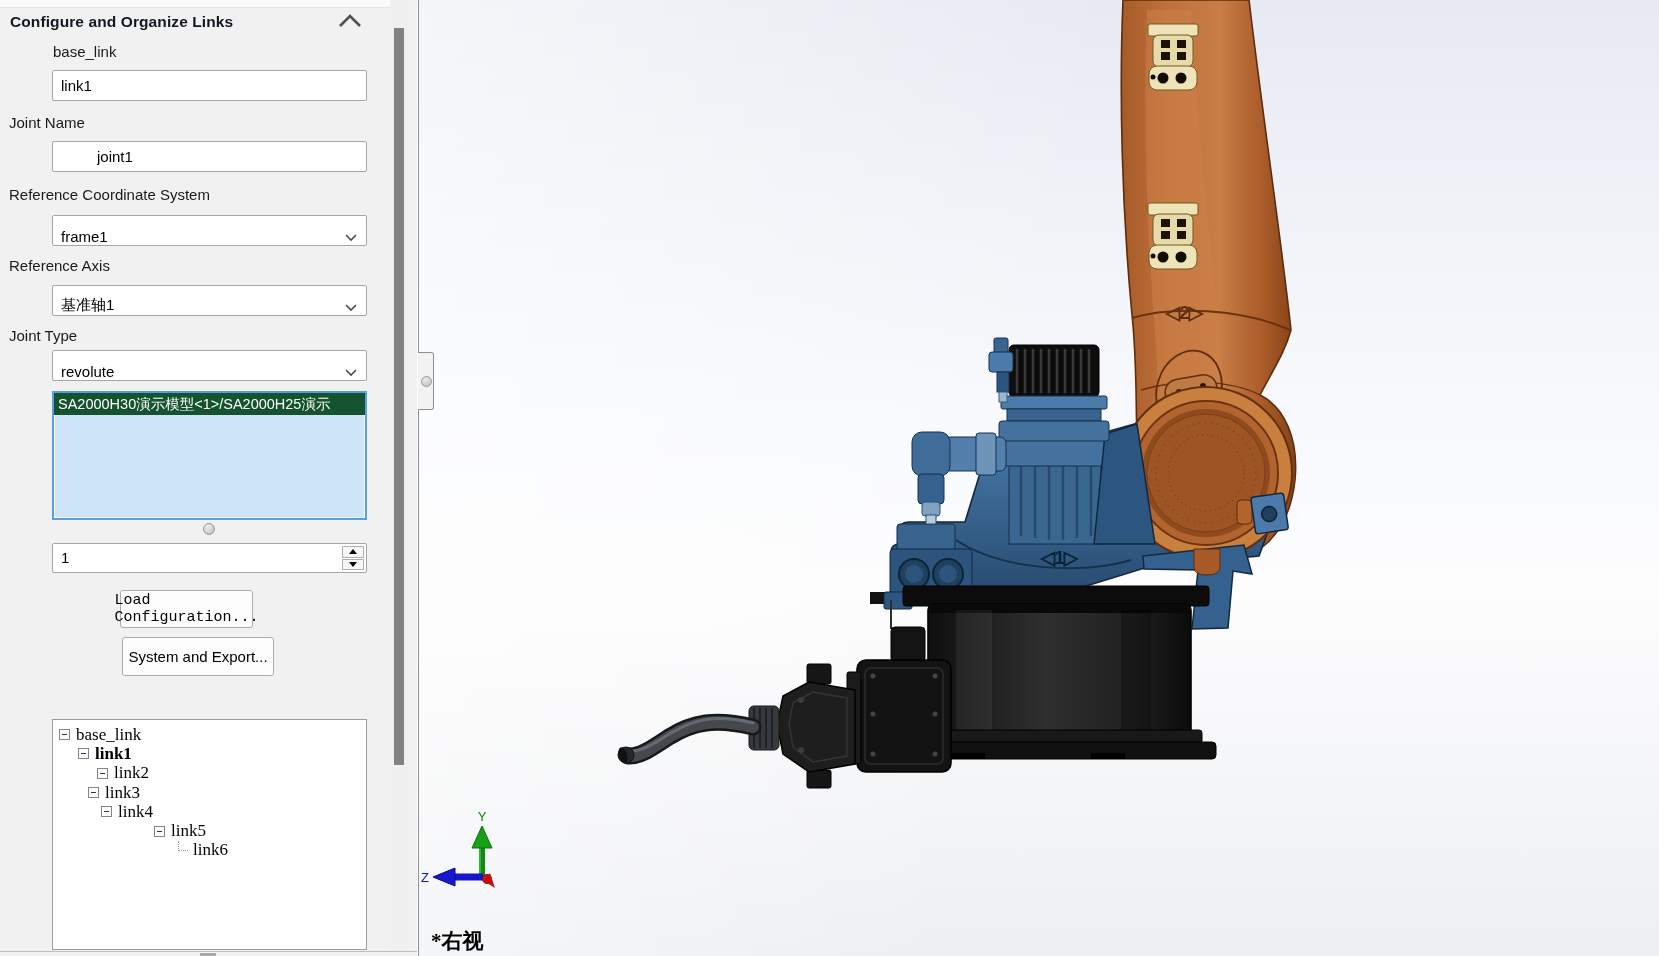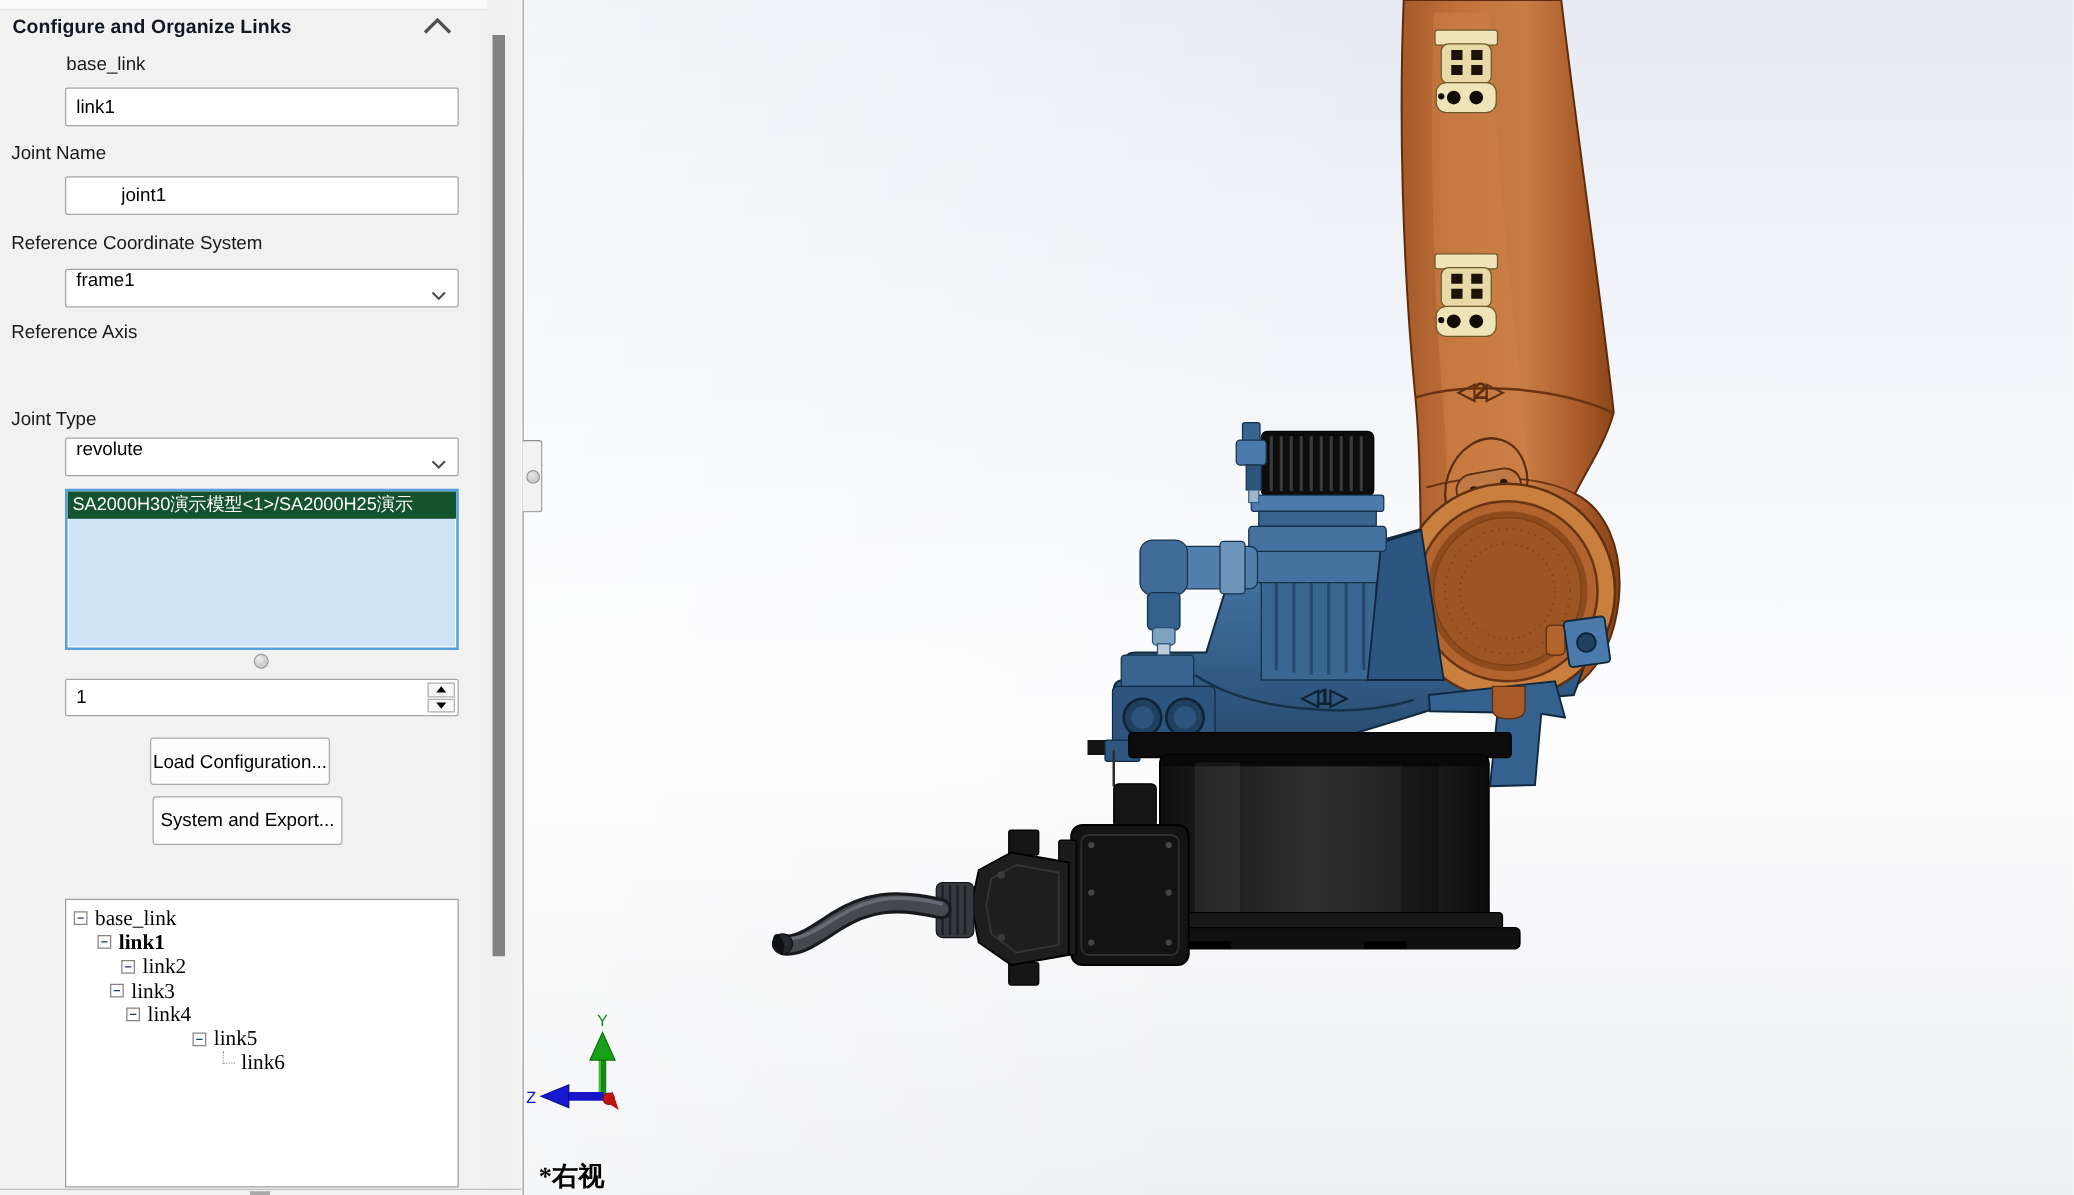--- a/index.html
+++ b/index.html
@@ -16,21 +16,21 @@
     font-weight:bold; color:#121822; letter-spacing:.1px; }
   .collapse-btn { position:absolute; left:336px; top:12px; width:28px; height:20px;
     cursor:pointer; }
   .field-label { position:absolute; left:9px; font-size:15px; color:#1a1a1a; }
   .field-label.indented { left:53px; }
   .tb { position:absolute; left:52px; width:315px; height:31px; background:#fff;
     border:1px solid #a6a6a6; border-radius:2px; font-size:15px; color:#000;
     padding:0 8px; font-family:"Liberation Sans", sans-serif; }
   .dd { position:absolute; left:52px; width:315px; height:31px; background:#fff;
     border:1px solid #a6a6a6; border-radius:2px; font-size:15px; color:#000;
-    display:flex; align-items:flex-start; padding:0 8px; cursor:default; }
+    display:flex; align-items:flex-end; padding:0 8px; cursor:default; }
   .dd .chev { position:absolute; right:9px; top:12px; }
 
   #sel-list { position:absolute; left:52px; top:391px; width:315px; height:129px;
     background:#cee5f8; border:2px solid #58a0dd; box-shadow:inset 0 0 0 1px #fff;
     overflow:hidden; }
   .sel-row { height:22px; line-height:22px; background:#14532d; color:#fff;
     font-size:14.5px; padding-left:4px; white-space:nowrap; overflow:hidden; }
 
   #grip { position:absolute; left:203px; top:523px; width:12px; height:12px;
     border-radius:50%; background:radial-gradient(circle at 35% 30%, #eee, #b9b9b9);
@@ -45,21 +45,21 @@
     display:flex; align-items:center; justify-content:center; cursor:pointer; }
   .tri-up { width:0; height:0; border-left:4px solid transparent;
     border-right:4px solid transparent; border-bottom:5px solid #000; }
   .tri-dn { width:0; height:0; border-left:4px solid transparent;
     border-right:4px solid transparent; border-top:5px solid #000; }
 
   .btn { position:absolute; background:#fdfdfd; border:1px solid #ababab;
     border-radius:3px; font-size:15px; color:#000; display:flex;
     align-items:center; justify-content:center; cursor:pointer;
     font-family:"Liberation Sans", sans-serif; }
-  #btn-load { left:120px; top:590px; width:144px; height:38px; }
+  #btn-load { left:120px; top:590px; width:133px; height:38px;font-family:Liberation Mono, monospace; }
   #btn-preview { left:122px; top:637px; width:152px; height:39px; }
 
   #tree { position:absolute; left:52px; top:719px; width:315px; height:231px;
     background:#fff; border:1px solid #9c9c9c; overflow:hidden;
     font-family:"Liberation Serif", serif; font-size:17px; color:#000;
     padding-top:5px; }
   .tree-row { height:19.3px; display:flex; align-items:center; white-space:nowrap; }
   .tree-row.bold { font-weight:bold; }
   .texp { display:inline-block; width:11px; height:11px; border:1px solid #848484;
     background:#fdfdfd; position:relative; margin-right:6px; flex:none; }
@@ -124,20 +124,28 @@
     <div class="dd" style="top:215px">
       <span>frame1</span>
       <span class="chev">
         <svg width="12" height="8">
             <polyline points="1,1 6,6 11,1" fill="none" stroke="#4a4a4a" stroke-width="1.6"></polyline>
           </svg>
       </span>
     </div>
 
     <div class="field-label" style="top:257px">Reference Axis</div>
+    <div class="dd" style="top:285px">
+      <span>基准轴1</span>
+      <span class="chev">
+        <svg width="12" height="8">
+            <polyline points="1,1 6,6 11,1" fill="none" stroke="#4a4a4a" stroke-width="1.6"></polyline>
+          </svg>
+      </span>
+    </div>
 
     <div class="field-label" style="top:327px">Joint Type</div>
     <div class="dd" style="top:350px">
       <span>revolute</span>
       <span class="chev">
         <svg width="12" height="8">
             <polyline points="1,1 6,6 11,1" fill="none" stroke="#4a4a4a" stroke-width="1.6"></polyline>
           </svg>
       </span>
     </div>

